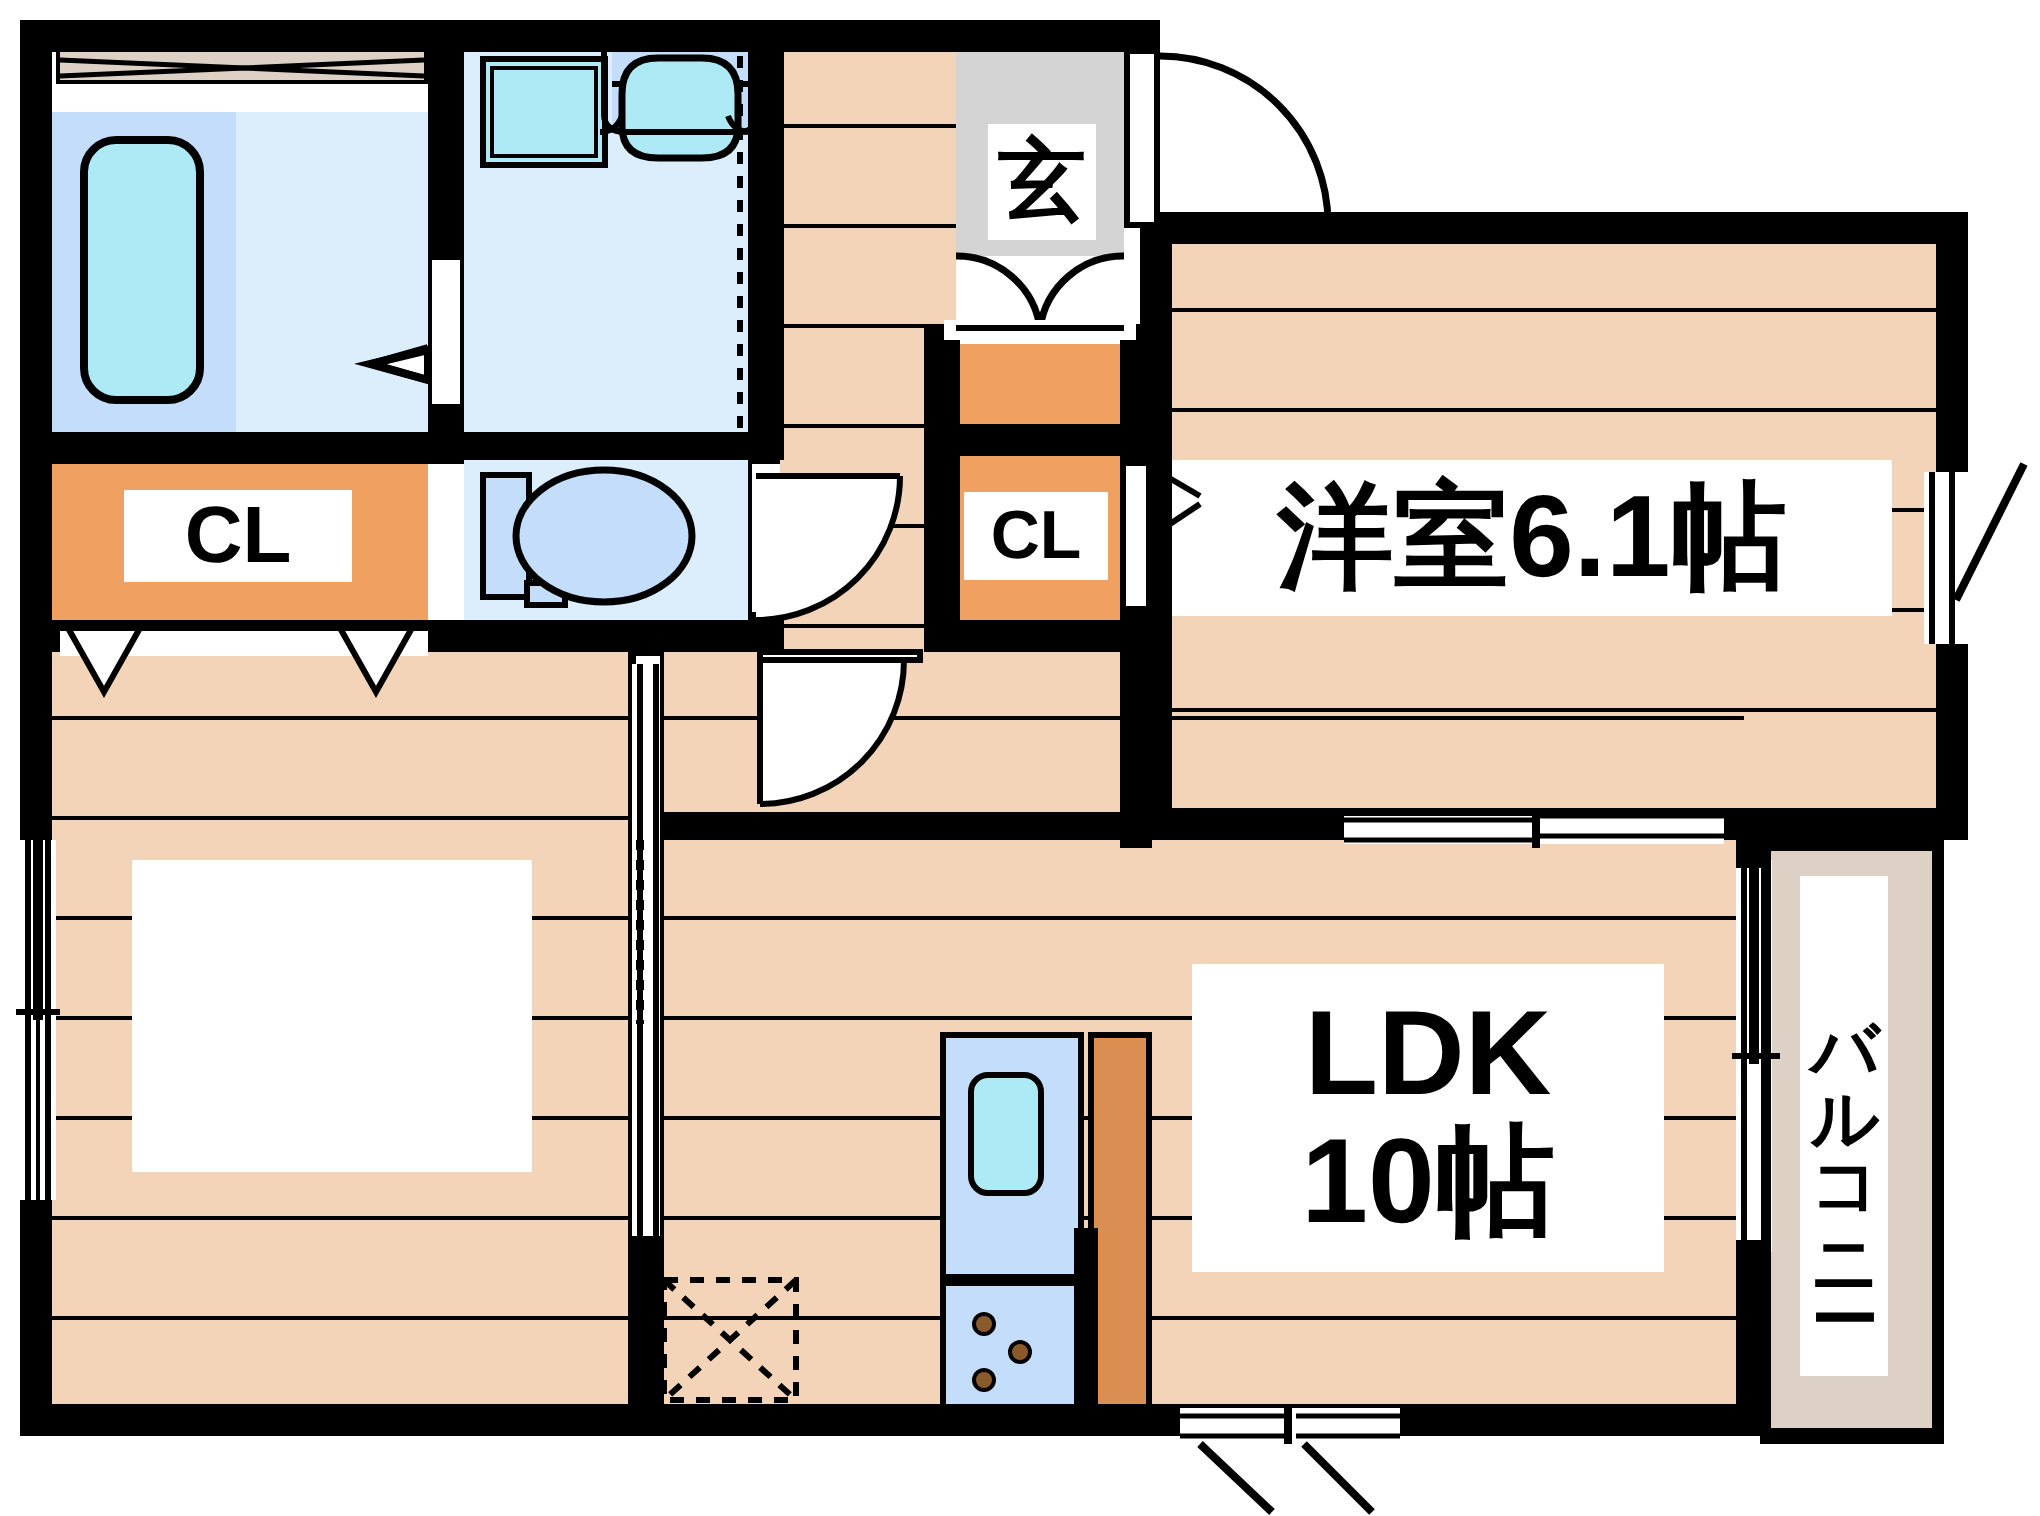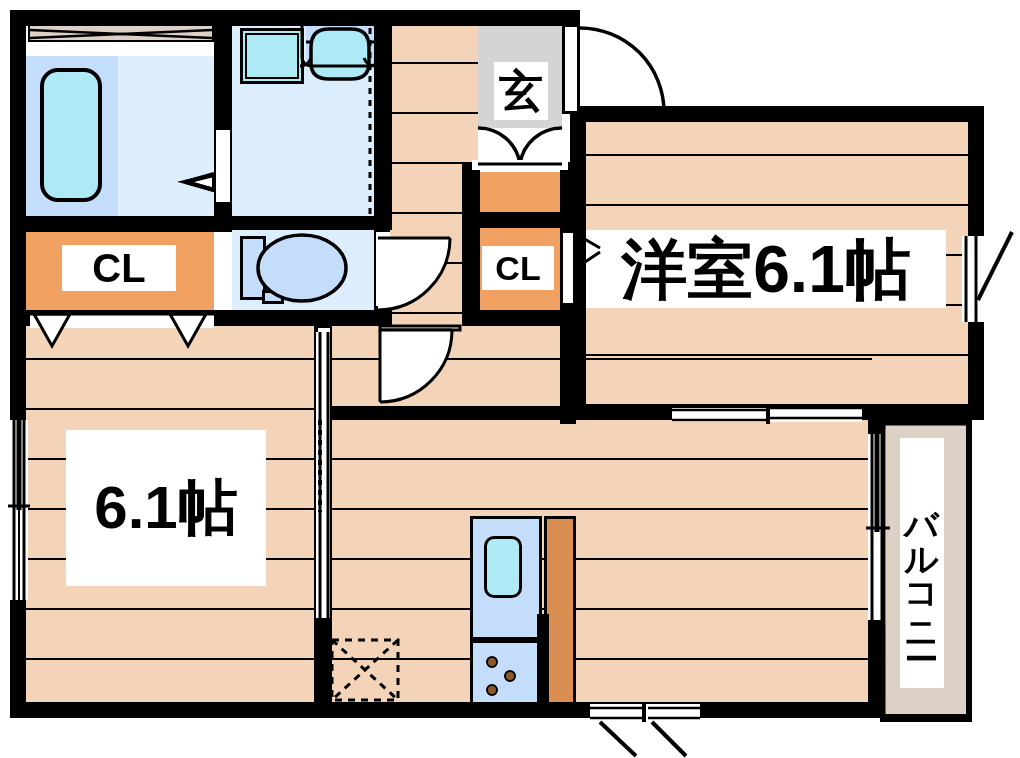--- a/index.html
+++ b/index.html
@@ -128,28 +128,31 @@
   <div class="wall" style="left:10px;top:310px;width:322px;height:16px;"></div>
   <div class="wall" style="left:332px;top:406px;width:250px;height:14px;"></div>
   <div class="wall" style="left:570px;top:106px;width:16px;height:312px;"></div>
 
   <div class="wht" style="left:216px;top:130px;width:14px;height:72px;"></div>
   <div class="wht" style="left:376px;top:232px;width:14px;height:74px;"></div>
   <div class="wht" style="left:318px;top:328px;width:12px;height:4px;"></div>
   <div class="wht" style="left:562px;top:232px;width:12px;height:72px;"></div>
   <div class="wht" style="left:564px;top:26px;width:14px;height:86px;"></div>
 
-  <div class="room-label" style="left:586px;top:230px;width:360px;height:78px;font-size:66px;">
+  <div class="room-label" style="left:586px;top:230px;width:360px;height:78px;font-size:58px;">
     <span>洋室6.1帖</span>
   </div>
 
   <div class="room-label" style="left:66px;top:430px;width:200px;height:156px;font-size:60px;flex-direction:column;gap:6px;">
-    <span>6.1帖</span>
-  </div>
-
+  </div>
+
+  <div class="room-label" style="left:596px;top:482px;width:236px;height:154px;font-size:60px;flex-direction:column;gap:4px;">
+    <span>LDK</span>
+    <span>10帖</span>
+  </div>
 
   <div class="room-label" style="left:494px;top:62px;width:54px;height:58px;font-size:44px;">
     <span>玄</span>
   </div>
 
   <div class="room-label" style="left:62px;top:245px;width:114px;height:46px;font-size:40px;">
     <span>CL</span>
   </div>
 
   <div class="room-label" style="left:482px;top:246px;width:72px;height:44px;font-size:34px;">

